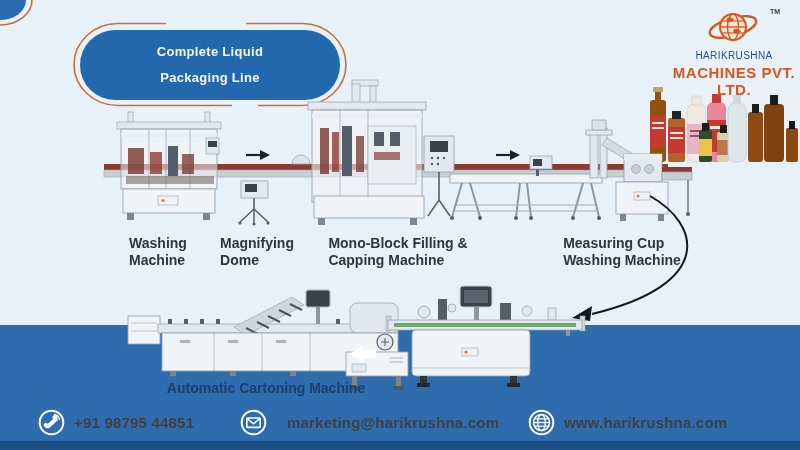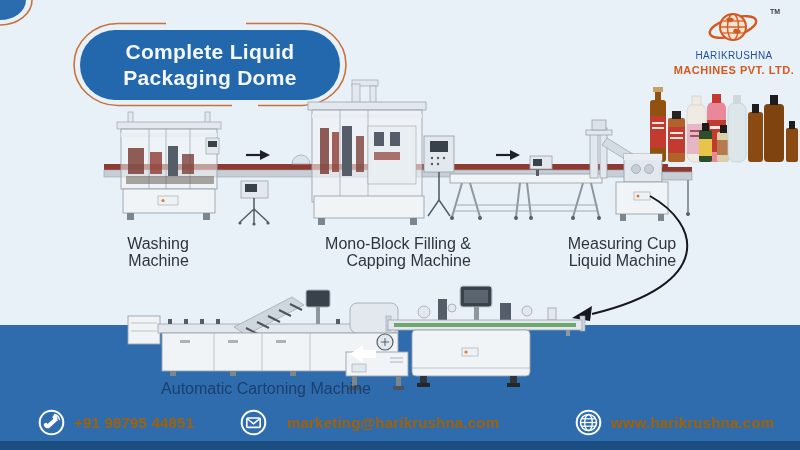--- a/index.html
+++ b/index.html
@@ -8,39 +8,39 @@
     background:#e9f1f8;font-family:"Liberation Sans",sans-serif;
     -webkit-font-smoothing:antialiased;
   }
   .abs{position:absolute;}
   
   .banner{
     left:80px;top:30px;width:260px;height:70px;background:#2367ac;
     border-radius:35px;display:flex;flex-direction:column;align-items:center;justify-content:center;
     z-index:3;
   }
-  .banner .t{color:#f4f8fb;font-size:21px;font-weight:bold;line-height:26px;letter-spacing:.3px;}
+  .banner .t{color:#f4f8fb;font-size:13px;font-weight:bold;line-height:26px;letter-spacing:.3px;}
   
   .brand{left:668px;top:6px;width:132px;text-align:center;z-index:3;}
   .brand .tm{position:absolute;right:20px;top:2px;font-size:7px;font-weight:bold;color:#3a3f45;}
   .brand-name{font-size:10px;font-weight:normal;color:#1d4f9e;letter-spacing:.4px;margin-top:2px;}
-  .brand-sub{font-size:11px;font-weight:bold;color:#d4581f;letter-spacing:.5px;margin-top:3px;}
+  .brand-sub{font-size:15px;font-weight:bold;color:#d4581f;letter-spacing:.5px;margin-top:3px;}
   
   .stage-label{
-    position:absolute;transform:translateX(-50%);text-align:right;
-    font-size:16px;font-weight:normal;color:#2e3440;line-height:17px;
+    position:absolute;transform:translateX(-50%);text-align:left;
+    font-size:14px;font-weight:bold;color:#2e3440;line-height:17px;
     white-space:pre-line;z-index:4;
   }
   .stage-label.on-band{color:#1c3f6e;}
   
   .band{left:0;top:325px;width:800px;height:125px;background:#2e6cae;z-index:1;}
   .band-strip{left:0;top:441px;width:800px;height:9px;background:#1d4e82;z-index:2;}
   .contact{
     position:absolute;top:409px;display:flex;align-items:center;gap:9px;z-index:5;
-    color:#a16207;font-size:15px;font-weight:bold;letter-spacing:.2px;
+    color:#404040;font-size:15px;font-weight:bold;letter-spacing:.2px;
   }
   .machines-svg{left:0;top:0;width:800px;height:450px;z-index:2;pointer-events:none;}
 </style>
 </head>
 <body>
 
 <div class="canvas">
 
   <svg class="abs machines-svg" viewBox="0 0 800 450">
 
@@ -288,36 +288,38 @@
       <rect x="417" y="383" width="13" height="4" fill="#22272c"></rect>
         <rect x="507" y="383" width="13" height="4" fill="#22272c"></rect>
     </g>
   </svg>
 
   <div class="abs band"></div>
   <div class="abs band-strip"></div>
 
   <div class="abs banner">
     <div class="t">Complete Liquid</div>
-    <div class="t">Packaging Dome</div>
+    <div class="t">Packaging Line</div>
   </div>
 
   <div class="abs brand">
     <div style="height:42px;"></div>
     <span class="tm">TM</span>
     <div class="brand-name">HARIKRUSHNA</div>
     <div class="brand-sub">MACHINES PVT. LTD.</div>
   </div>
 
   <div class="stage-label" style="left:158px;top:235px;">Washing
 Machine</div>
+  <div class="stage-label" style="left:257px;top:235px;">Magnifying
+Dome</div>
   <div class="stage-label" style="left:398px;top:235px;">Mono-Block Filling &amp;
 Capping Machine</div>
   <div class="stage-label" style="left:622px;top:235px;">Measuring Cup
-Liquid Machine</div>
+Washing Machine</div>
 
   <div class="stage-label on-band" style="left:243px;top:380px;margin-left:23px;">Automatic Cartoning Machine</div>
 
   <div class="contact" style="left:38px;">
     <svg width="27" height="27" viewBox="0 0 27 27">
       <circle cx="13.5" cy="13.5" r="11.8" fill="none" stroke="#ffffff" stroke-width="2"></circle>
       <g transform="rotate(-42 13.5 13.5)">
         <rect x="6.5" y="12" width="13" height="4" rx="2" fill="#ffffff"></rect>
         <rect x="5.5" y="9.5" width="4.2" height="5.5" rx="2" fill="#ffffff"></rect>
         <rect x="17.3" y="9.5" width="4.2" height="5.5" rx="2" fill="#ffffff"></rect>
@@ -329,21 +331,21 @@
 
   <div class="contact" style="left:240px;gap:20px;">
     <svg width="27" height="27" viewBox="0 0 27 27">
       <circle cx="13.5" cy="13.5" r="11.8" fill="none" stroke="#ffffff" stroke-width="2"></circle>
       <rect x="6.8" y="9" width="13.4" height="9.4" rx="1" fill="none" stroke="#ffffff" stroke-width="1.6"></rect>
       <path d="M7,9.5 L13.5,14.8 L20,9.5" fill="none" stroke="#ffffff" stroke-width="1.6"></path>
     </svg>
     <span>marketing@harikrushna.com</span>
   </div>
 
-  <div class="contact" style="left:575px;justify-content:space-between;">
+  <div class="contact" style="left:528px;justify-content:space-between;">
     <svg width="27" height="27" viewBox="0 0 27 27">
       <circle cx="13.5" cy="13.5" r="11.8" fill="none" stroke="#ffffff" stroke-width="2"></circle>
       <circle cx="13.5" cy="13.5" r="8" fill="none" stroke="#ffffff" stroke-width="1.5"></circle>
       <ellipse cx="13.5" cy="13.5" rx="3.8" ry="8" fill="none" stroke="#ffffff" stroke-width="1.3"></ellipse>
       <line x1="5.5" y1="13.5" x2="21.5" y2="13.5" stroke="#ffffff" stroke-width="1.3"></line>
       <line x1="6.8" y1="9.8" x2="20.2" y2="9.8" stroke="#ffffff" stroke-width="1.2"></line>
       <line x1="6.8" y1="17.2" x2="20.2" y2="17.2" stroke="#ffffff" stroke-width="1.2"></line>
     </svg>
     <span>www.harikrushna.com</span>
   </div>

